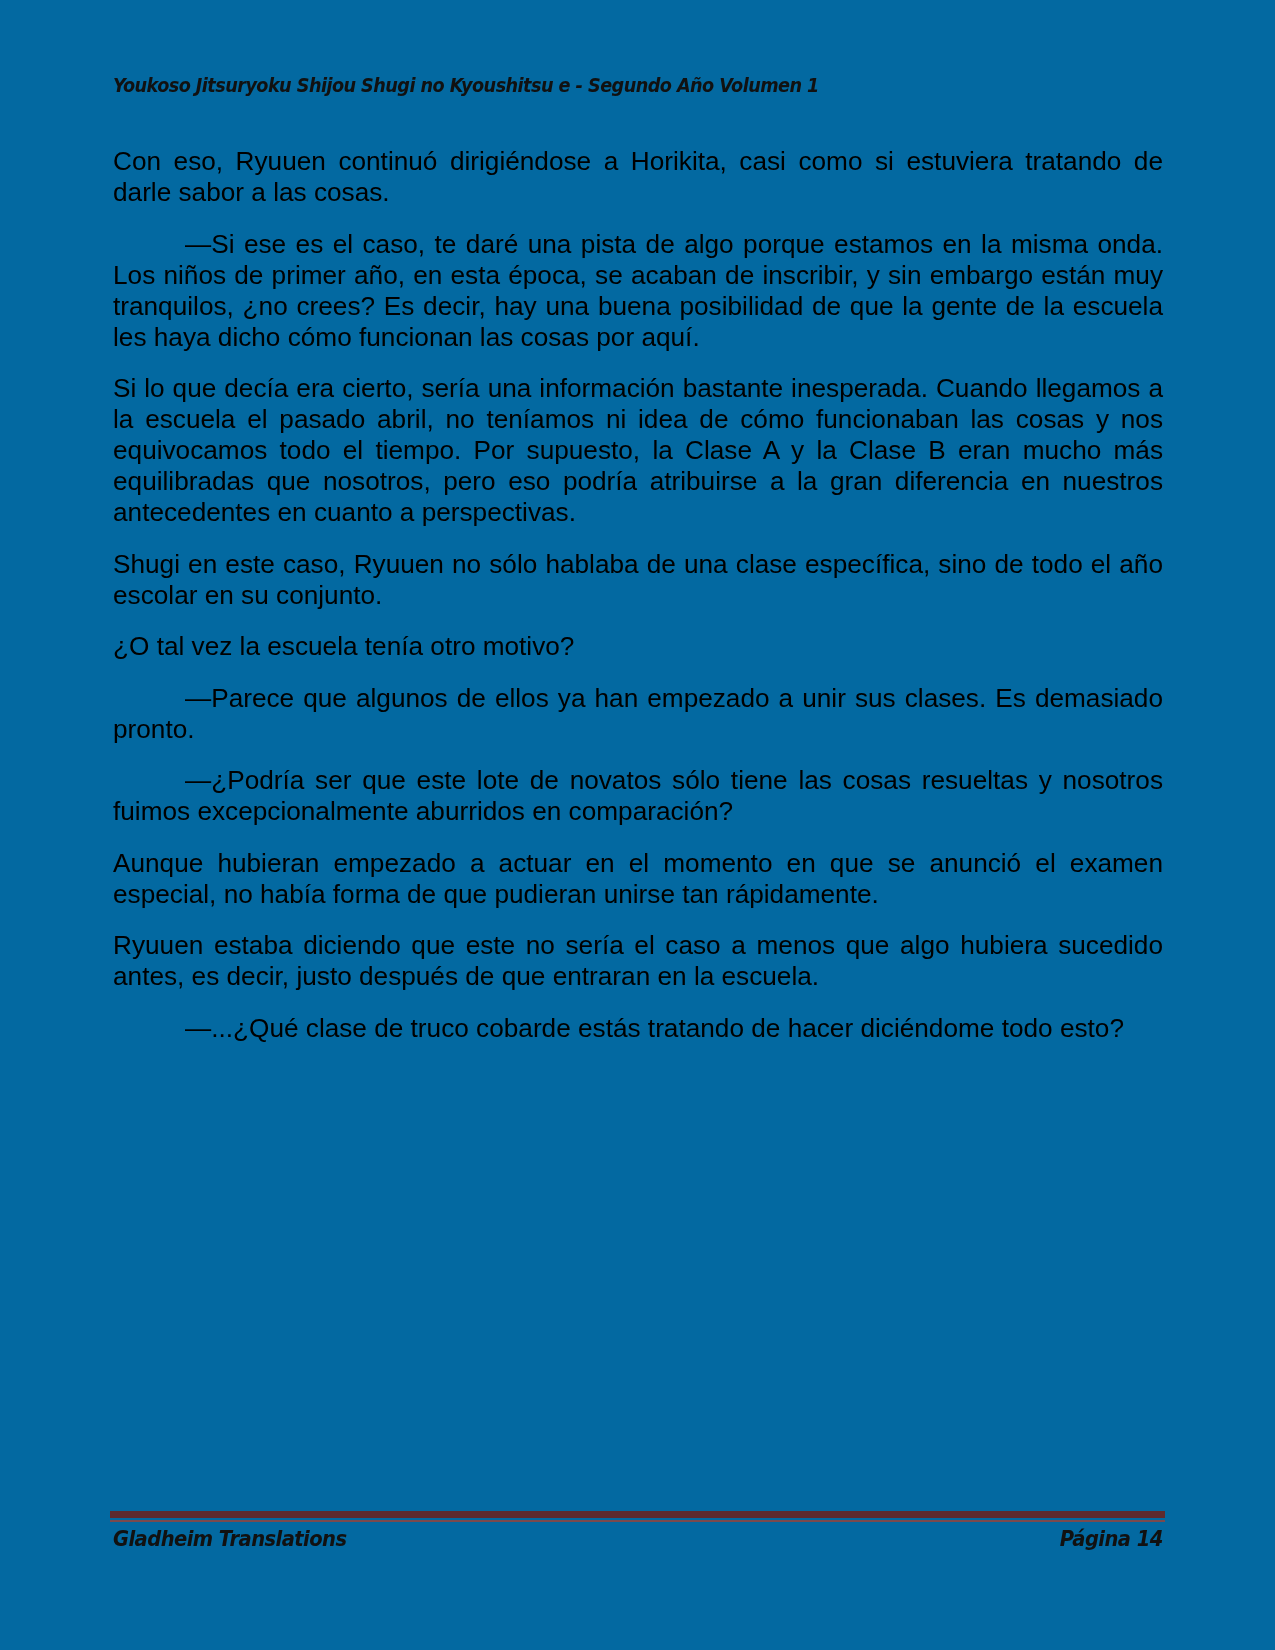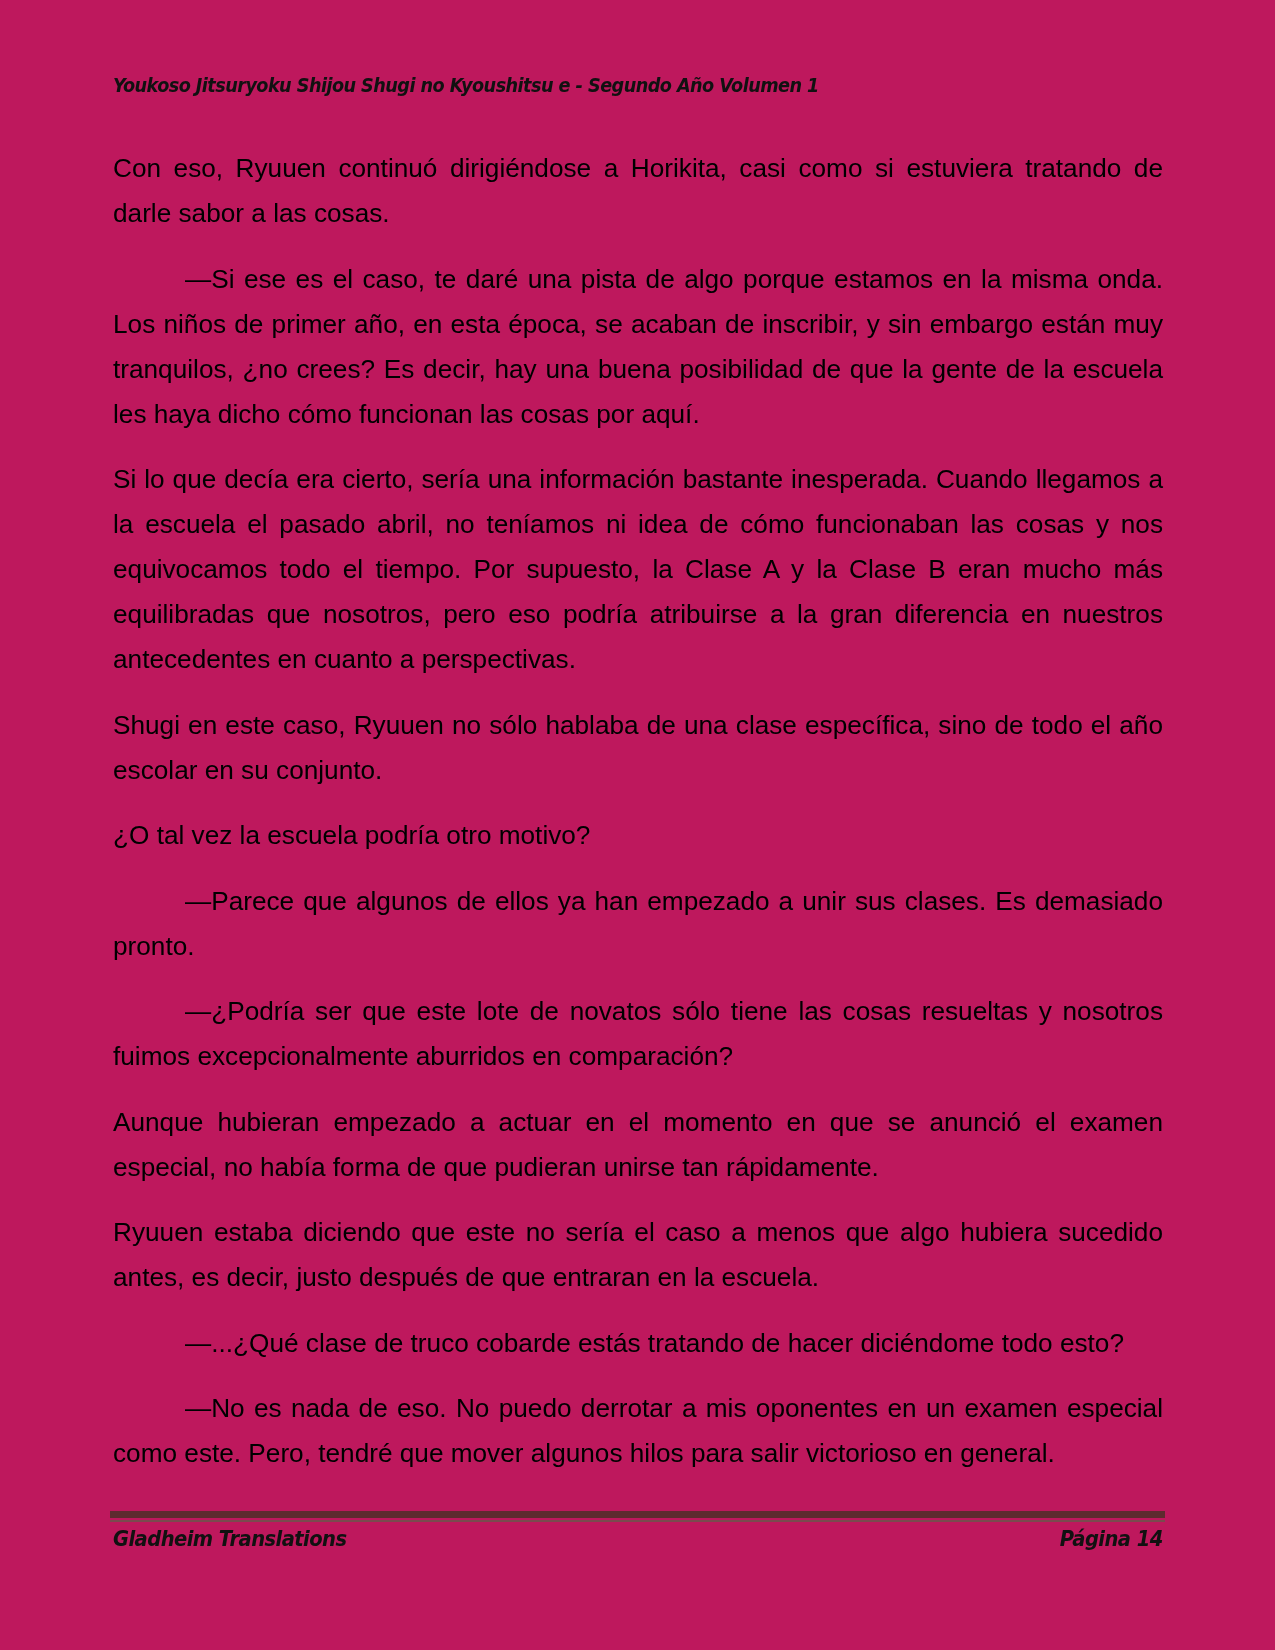--- a/index.html
+++ b/index.html
@@ -1,29 +1,29 @@
 <!DOCTYPE html>
 <html><head>
 <meta charset="utf-8">
 <style>
   html, body { margin: 0; padding: 0; background: #ffffff; }
   body { width: 1275px; height: 1650px; position: relative; overflow: hidden; }
   .page {
-    position: absolute; left: 0; top: 0; width: 1275px; height: 1650px; background: #be185d;
+    position: absolute; left: 0; top: 0; width: 1275px; height: 1650px; background: #0369a1;
   }
   .running-header {
     position: absolute; left: 113px; top: 74px; width: 1050px;
     font-family: "DejaVu Sans", sans-serif; font-weight: bold; font-style: italic;
     font-size: 19px; color: #111; letter-spacing: -0.6px;
     transform: scaleX(0.93); transform-origin: left center;
     white-space: nowrap;
   }
   .body-text {
     position: absolute; left: 113px; top: 146px; width: 1050px;
-    font-family: "Liberation Sans", sans-serif; font-size: 26.2px; line-height: 45px;
+    font-family: "Liberation Sans", sans-serif; font-size: 26.2px; line-height: 31px;
     color: #000; text-align: justify;
   }
   .body-text p { margin: 0 0 20.5px 0; }
   .body-text p.dialogue { text-indent: 72px; }
   .footer-rule {
     position: absolute; left: 110px; top: 1511px; width: 1055px;
     height: 7px; background: #5e2a2f;
   }
   .footer-rule-thin {
     position: absolute; left: 110px; top: 1520px; width: 1055px;
@@ -41,27 +41,26 @@
 <body>
 
 <div class="page">
   <div class="running-header">Youkoso Jitsuryoku Shijou Shugi no Kyoushitsu e - Segundo Año Volumen 1</div>
 
   <div class="body-text">
     <p class="narration">Con eso, Ryuuen continuó dirigiéndose a Horikita, casi como si estuviera tratando de darle sabor a las cosas.</p>
     <p class="dialogue">—Si ese es el caso, te daré una pista de algo porque estamos en la misma onda. Los niños de primer año, en esta época, se acaban de inscribir, y sin embargo están muy tranquilos, ¿no crees? Es decir, hay una buena posibilidad de que la gente de la escuela les haya dicho cómo funcionan las cosas por aquí.</p>
     <p class="narration">Si lo que decía era cierto, sería una información bastante inesperada. Cuando llegamos a la escuela el pasado abril, no teníamos ni idea de cómo funcionaban las cosas y nos equivocamos todo el tiempo. Por supuesto, la Clase A y la Clase B eran mucho más equilibradas que nosotros, pero eso podría atribuirse a la gran diferencia en nuestros antecedentes en cuanto a perspectivas.</p>
     <p class="narration">Shugi en este caso, Ryuuen no sólo hablaba de una clase específica, sino de todo el año escolar en su conjunto.</p>
-    <p class="narration">¿O tal vez la escuela podría otro motivo?</p>
+    <p class="narration">¿O tal vez la escuela tenía otro motivo?</p>
     <p class="dialogue">—Parece que algunos de ellos ya han empezado a unir sus clases. Es demasiado pronto.</p>
     <p class="dialogue">—¿Podría ser que este lote de novatos sólo tiene las cosas resueltas y nosotros fuimos excepcionalmente aburridos en comparación?</p>
     <p class="narration">Aunque hubieran empezado a actuar en el momento en que se anunció el examen especial, no había forma de que pudieran unirse tan rápidamente.</p>
     <p class="narration">Ryuuen estaba diciendo que este no sería el caso a menos que algo hubiera sucedido antes, es decir, justo después de que entraran en la escuela.</p>
     <p class="dialogue">—...¿Qué clase de truco cobarde estás tratando de hacer diciéndome todo esto?</p>
-    <p class="dialogue">—No es nada de eso. No puedo derrotar a mis oponentes en un examen especial como este. Pero, tendré que mover algunos hilos para salir victorioso en general.</p>
   </div>
 
   <div class="footer-rule"></div>
   <div class="footer-rule-thin"></div>
 
   <div class="footer">
     <span class="footer-left">Gladheim Translations</span>
     <span class="footer-right">Página 14</span>
   </div>
 </div>

